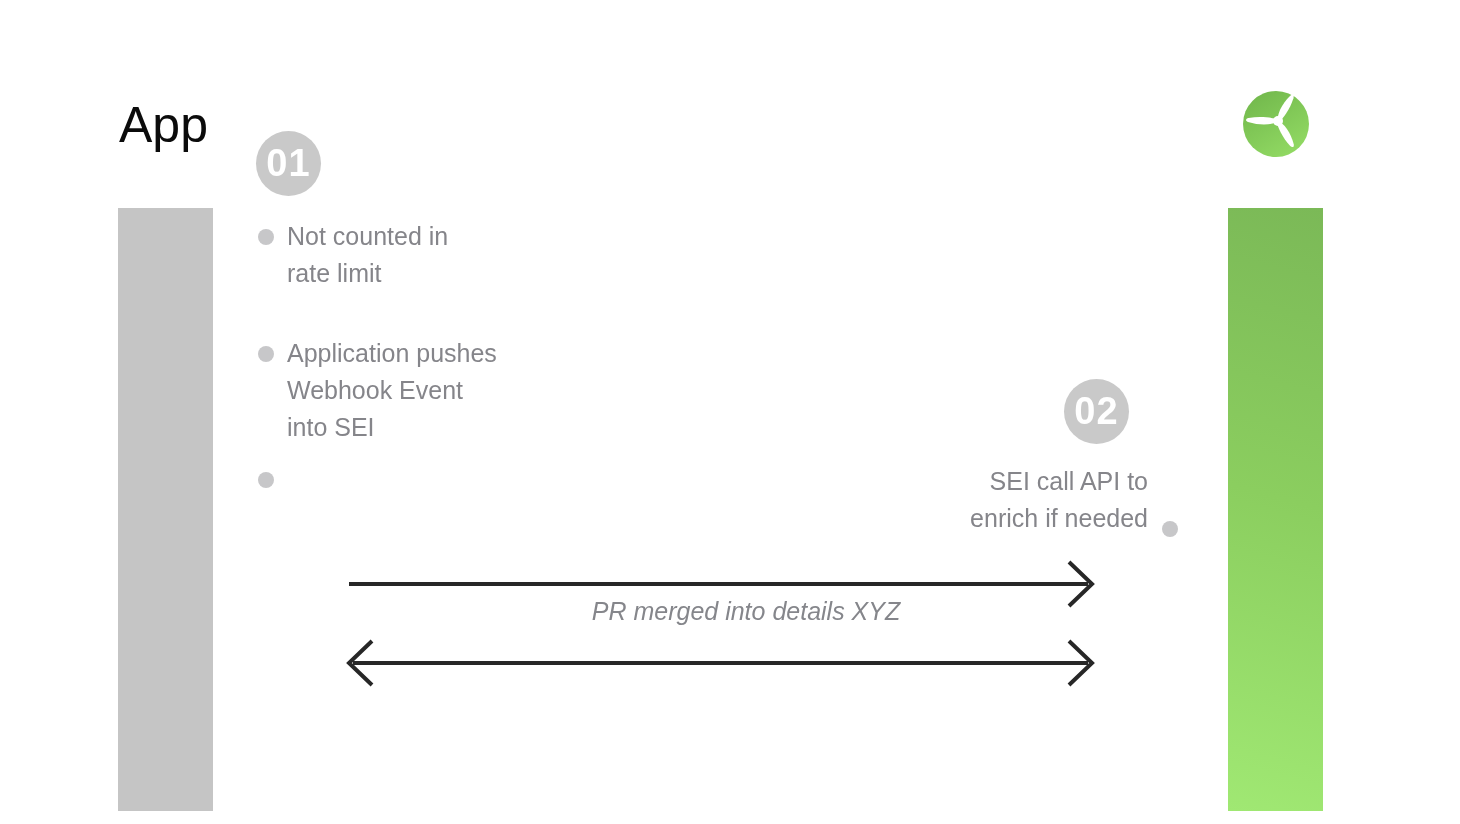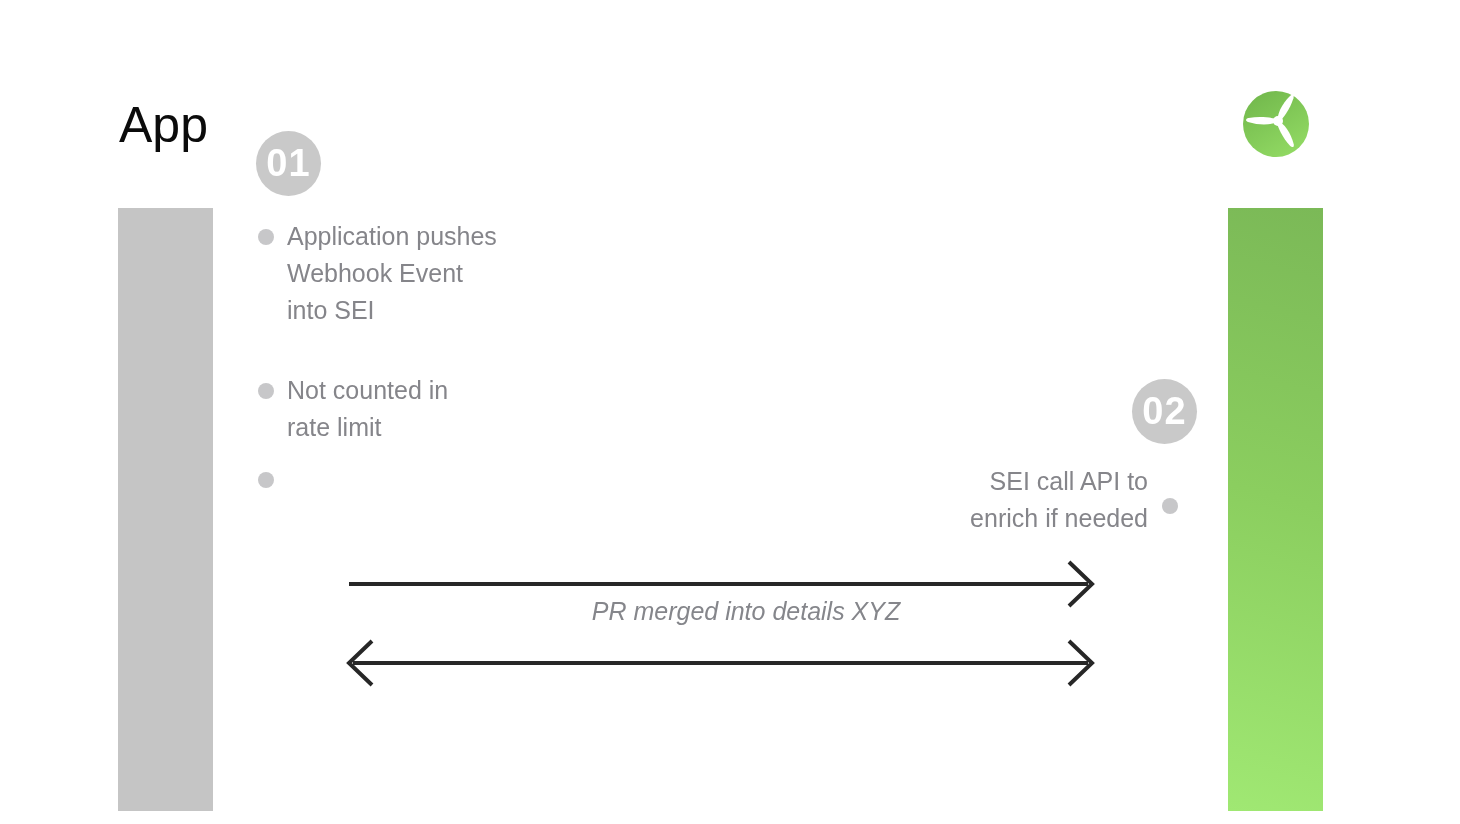--- a/index.html
+++ b/index.html
@@ -15,34 +15,34 @@
   .bar{position:absolute;top:208px;width:95px;height:603px;}
   .bar-left{left:118px;background:#c5c5c5;}
   .bar-right{left:1228px;background:linear-gradient(195deg,#7bb957 0%,#8bce5f 48%,#a0e873 100%);}
   .logo{position:absolute;left:1243px;top:91px;width:66px;height:66px;}
   .badge{
     position:absolute;width:65px;height:65px;border-radius:50%;background:#c9c9c9;
     color:#ffffff;font-weight:bold;font-size:38px;letter-spacing:1px;
     display:flex;align-items:center;justify-content:center;
   }
   .badge-1{left:256px;top:131px;}
-  .badge-2{left:1132px;top:379px;}
+  .badge-2{left:1064px;top:379px;}
   .bullet-list{position:absolute;left:258px;top:218px;list-style:none;margin:0;padding:0;}
   .bullet-item{display:flex;align-items:flex-start;margin:0;}
   .bullet-item + .bullet-item{margin-top:43px;}
   .bullet-item.tight{margin-top:15px;}
   .dot{
     width:16px;height:16px;border-radius:50%;background:#c7c7c9;flex:0 0 auto;
     margin-top:11px;
   }
   .bullet-text{
     margin-left:13px;font-size:25px;line-height:37px;color:#85858a;white-space:pre-line;
   }
   .right-note{
-    position:absolute;top:463px;right:282px;display:flex;align-items:center;
+    position:absolute;top:463px;right:282px;display:flex;align-items:flex-end;
   }
   .right-note .bullet-text{margin-left:0;margin-right:14px;text-align:right;}
   .arrow-layer{position:absolute;left:0;top:0;width:1460px;height:824px;pointer-events:none;}
   .arrow-label{
     position:absolute;transform:translateX(-50%);white-space:nowrap;
     font-size:25px;line-height:30px;font-style:italic;color:#85868b;
   }
   .label-forward{left:746px;top:596px;}
   .label-backward{left:740px;top:680px;}
 </style>
@@ -79,28 +79,28 @@
       </g>
     </svg>
   </div>
 
   <div class="badge badge-1">01</div>
   <div class="badge badge-2">02</div>
 
   <ul class="bullet-list">
     <li class="bullet-item">
       <span class="dot"></span>
+      <span class="bullet-text">Not counted in
+rate limit</span>
+    </li>
+    <li class="bullet-item">
+      <span class="dot"></span>
       <span class="bullet-text">Application pushes
 Webhook Event
 into SEI</span>
-    </li>
-    <li class="bullet-item">
-      <span class="dot"></span>
-      <span class="bullet-text">Not counted in
-rate limit</span>
     </li>
     <li class="bullet-item tight">
       <span class="dot"></span>
     </li>
   </ul>
 
   <div class="right-note">
     <span class="bullet-text">SEI call API to
 enrich if needed</span>
     <span class="dot"></span>

